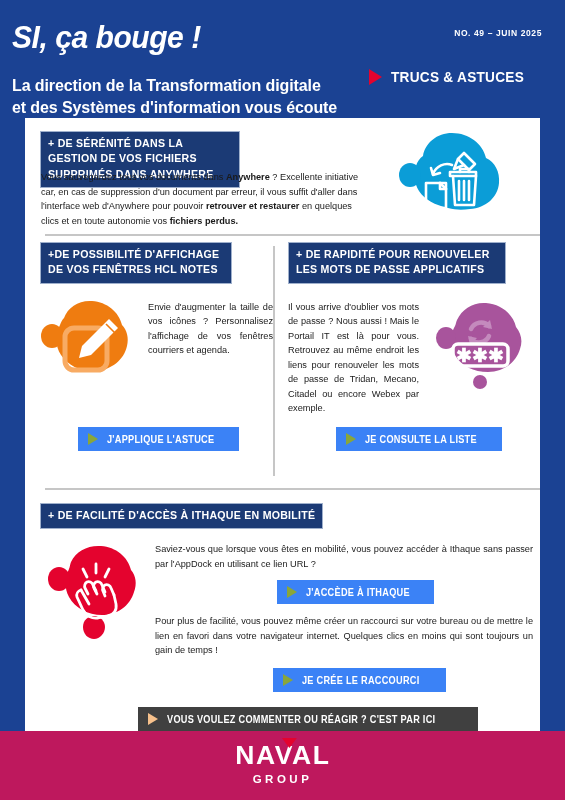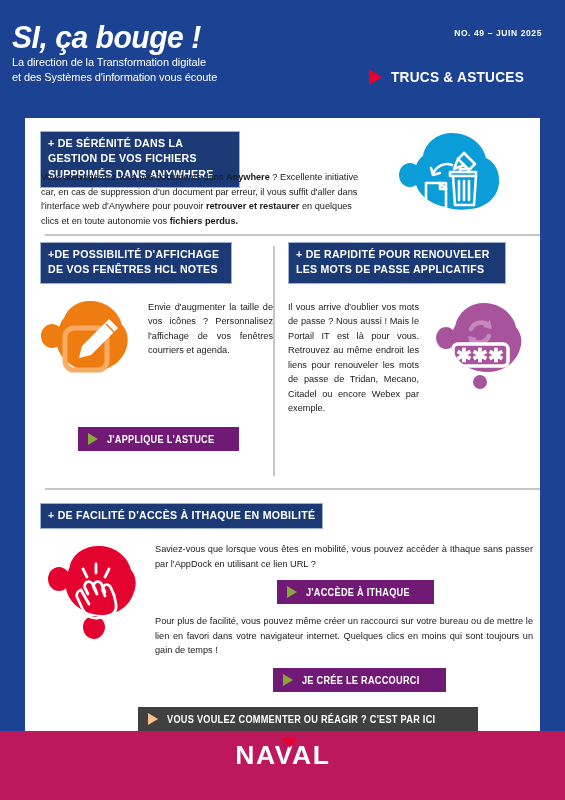--- a/index.html
+++ b/index.html
@@ -14,22 +14,22 @@
   
   .header { position: absolute; left: 0; top: 0; width: 565px; height: 112px; }
   .masthead { position: absolute; left: 12px; top: 22px; }
   .masthead-title {
     font-style: italic; font-weight: bold; font-size: 31px; color: #ffffff;
     letter-spacing: -0.5px; line-height: 1.05; white-space: nowrap;
     transform: scaleX(0.97);
     transform-origin: left center;
   }
   .masthead-sub {
-    margin-top: 0; font-size: 11px; color: #ffffff; line-height: 1.38;
-    font-weight: 400; letter-spacing: -0.1px;
+    margin-top: 20px; font-size: 16px; color: #ffffff; line-height: 1.38;
+    font-weight: 700; letter-spacing: -0.1px;
   }
   .issue {
     position: absolute; right: 23px; top: 28px;
     font-size: 8.5px; font-weight: bold; color: #ffffff; letter-spacing: 0.6px;
     white-space: nowrap;
   }
   .rubric {
     position: absolute; right: 23px; top: 68px;
     display: flex; align-items: center; gap: 9px;
   }
@@ -65,21 +65,21 @@
   .b { font-weight: bold; }
 
   
   .btn {
     display: inline-flex; align-items: center; gap: 9px;
     padding: 6px 13px 6px 10px;
     color: #ffffff; font-weight: bold; font-size: 10.2px;
     letter-spacing: 0.3px; white-space: nowrap;
     border: none; cursor: pointer; font-family: "Liberation Sans", sans-serif;
   }
-  .btn-green { background: #701a75; }
+  .btn-green { background: #3b82f6; }
   .btn-orange { background: #404040; align-items: flex-end; }
   .btn-tri {
     width: 0; height: 0;
     border-left: 10px solid #8aa63a;
     border-top: 6px solid transparent;
     border-bottom: 6px solid transparent;
     flex: 0 0 auto;
   }
   .btn-orange .btn-tri { border-left-color: #f7c18c; }
   .btn-label { transform: scaleX(0.9); transform-origin: left center; }
@@ -225,20 +225,26 @@
               </g>
               <path fill="#c48abd" d="M55 22l2 9-9-2z"></path>
               <path fill="#c48abd" d="M35 47l-2-9 9 2z"></path>
               <rect x="18" y="46" width="55" height="22" rx="5" fill="none" stroke="#ffffff" stroke-width="3.5"></rect>
               <g fill="#ffffff" font-family="Liberation Sans, sans-serif" font-size="19" font-weight="bold">
                 <text x="45" y="64" text-anchor="middle">✱✱✱</text>
               </g>
             </svg>
           </div>
         </div>
+        <div class="btn-row-r">
+          <button class="btn btn-green">
+            <span class="btn-tri"></span>
+            <span class="btn-label">JE CONSULTE LA LISTE</span>
+          </button>
+        </div>
       </div>
     </div>
 
     <div class="hr" style="position:absolute;top:370px;left:10px;width:495px;"></div>
 
     <div class="sec3">
       <div class="sec-title">+ DE FACILITÉ D'ACCÈS À ITHAQUE EN MOBILITÉ</div>
 
       <div class="ico3">
         <svg width="100" height="105" viewBox="0 0 100 105">
@@ -285,16 +291,17 @@
     </div>
 
   </div>
 
   <div class="footer">
     <div class="logo">
       <div class="logo-naval">
         <span>NAVAL</span>
         <span class="logo-tri"></span>
       </div>
+      <div class="logo-group">GROUP</div>
     </div>
   </div>
 
 </div>
 
 </body></html>

